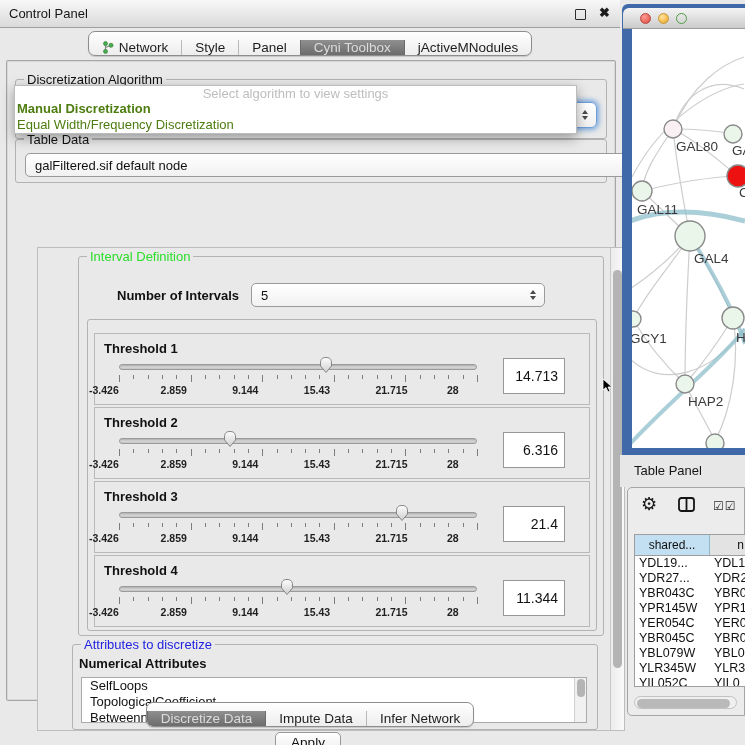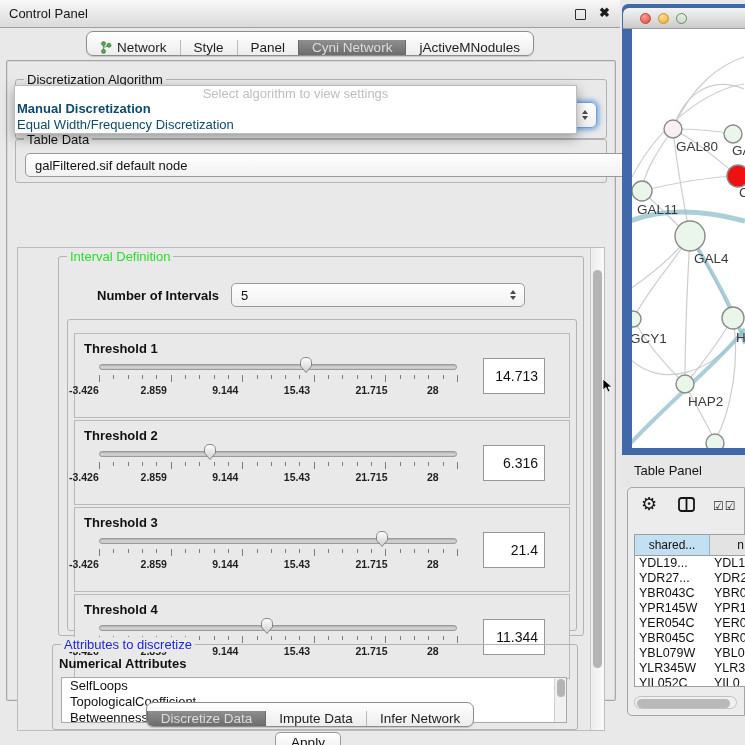--- a/index.html
+++ b/index.html
@@ -39,31 +39,31 @@
   .combo .cval { padding-left:9px; flex:1; overflow:hidden; white-space:nowrap; }
   .spin { display:flex; flex-direction:column; align-items:center; gap:2px; margin-right:8px; }
   .tri-up { width:0; height:0; border-left:3.5px solid transparent; border-right:3.5px solid transparent; border-bottom:4.5px solid #4a4a4a; }
   .tri-dn { width:0; height:0; border-left:3.5px solid transparent; border-right:3.5px solid transparent; border-top:4.5px solid #4a4a4a; }
   .combo.focused { border:1px solid #6f9fd8; box-shadow:0 0 5px 2px rgba(100,155,220,.85); }
 
   
   .popup { left:14px; top:85px; width:563px; height:49px; background:#ffffff; border:1px solid #bcbcbc;
     box-shadow:0 4px 12px rgba(0,0,0,.35); z-index:60; }
   .popup .ph { text-align:center; color:#bdbdbd; font-size:13px; line-height:15px; }
-  .popup .it { font-size:13px; line-height:16px; padding-left:2px; color:#0c4a6e; }
+  .popup .it { font-size:13px; line-height:16px; padding-left:2px; color:#4d7c0f; }
   .popup .it.b { font-weight:bold; }
 
   
   .scrollpane { left:10px; top:186px; width:588px; height:484px; border:1px solid #bdbdbd; background:#e9e9e9; }
   .vscroll { position:absolute; right:0; top:0; width:14px; height:100%; background:linear-gradient(90deg,#ececec,#fafafa);
     border-left:1px solid #c9c9c9; }
   .vscroll .vthumb { position:absolute; left:2px; top:22px; width:9px; height:398px; background:#b4b4b4; border-radius:5px; }
 
   
-  .thresh-panel { position:relative; width:496px; height:85px; border:1px solid #b9b9b9; background:#e9e9e9; margin:0 0 2px 0; }
+  .thresh-panel { position:relative; width:496px; height:72px; border:1px solid #b9b9b9; background:#e9e9e9; margin:0 0 2px 0; }
   .thresh-panel .tlabel { position:absolute; left:9px; top:7px; font-size:13px; font-weight:bold; }
   .track { position:absolute; left:24px; top:30px; width:358px; height:6px; border:1px solid #9b9b9b; border-radius:3px;
     background:linear-gradient(#aeaeae,#d6d6d6 55%,#c3c3c3); }
   .slider-thumb { position:absolute; top:22px; }
   .tick-row { position:absolute; left:24px; top:41px; width:358px; height:8px; }
   .tick { position:absolute; top:0; width:1px; background:#7d7d7d; }
   .tick-labels { position:absolute; left:24px; top:50px; width:358px; height:12px; }
   .tick-labels span { position:absolute; width:60px; font-size:10.5px; font-weight:bold; color:#1f1f1f; }
   .valbox { position:absolute; left:408px; top:24px; width:62px; height:36px; background:#fff; border:1px solid #979797;
     font-size:14px; text-align:right; line-height:34px; padding-right:6px; }
@@ -132,21 +132,21 @@
       </svg>
       <span>Network</span>
     </div>
     <div class="seg">
         <span>Style</span>
       </div>
     <div class="seg">
         <span>Panel</span>
       </div>
     <div class="seg sel">
-        <span>Cyni Network</span>
+        <span>Cyni Toolbox</span>
       </div>
     <div class="seg">
         <span>jActiveMNodules</span>
       </div>
   </div>
 </div>
 
 <div class="abs outer-panel">
 
   <div class="groupbox" style="left:8px; top:18px; width:592px; height:60px;">
@@ -164,21 +164,21 @@
     <span class="gb-label">Table Data</span>
     <div class="combo" style="left:9px; top:13px; width:680px; height:24px;">
       <span class="cval">galFiltered.sif default node</span>
       <span class="spin">
           <span class="tri-up"></span>
           <span class="tri-dn"></span>
         </span>
     </div>
   </div>
 
-  <div class="scrollpane" style="position:absolute;">
+  <div class="scrollpane" style="position:absolute;margin-left:20px;">
 
     <div class="groupbox" style="left:40px; top:8px; width:526px; height:380px;">
       <span class="gb-label gb-green">Interval Definition</span>
 
       <span style="position:absolute; left:38px; top:31px; font-size:13px; font-weight:bold;">Number of Intervals</span>
       <div class="combo" style="left:172px; top:26px; width:294px; height:24px;">
         <span class="cval">5</span>
         <span class="spin">
             <span class="tri-up"></span>
             <span class="tri-dn"></span>

